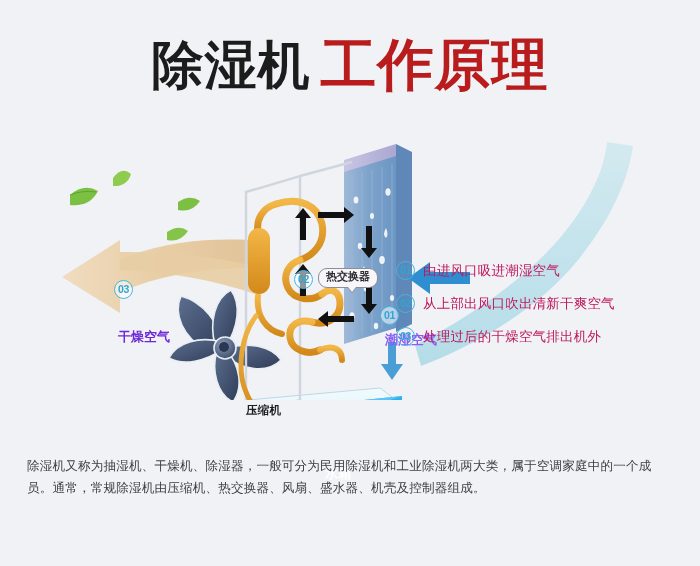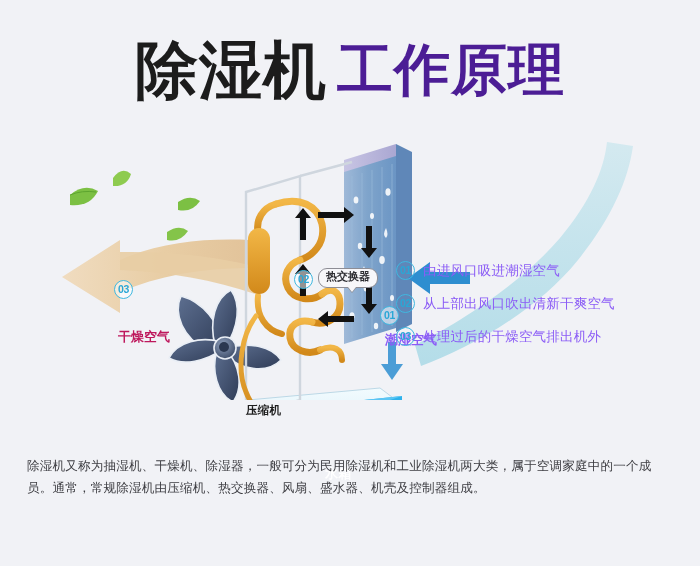--- a/index.html
+++ b/index.html
@@ -16,32 +16,32 @@
   }
 
   
   .title-wrap {
     position: absolute;
     top: 28px; left: 0; right: 0;
     text-align: center;
     white-space: nowrap;
   }
   .title-a {
-    font-size: 63px;
+    font-size: 52px;
     font-weight: 700;
     letter-spacing: 1px;
     color: #1c1c1c;
     vertical-align: middle;
     text-align: center;
   }
   .title-b {
     font-size: 56px;
     font-weight: 700;
     letter-spacing: 1px;
-    color: #4c1d95;
+    color: #b91c1c;
     vertical-align: middle;
     margin-left: 10px;
     text-align: center;
   }
 
   
   .stage {
     position: absolute;
     top: 120px; left: 0;
     width: 700px; height: 280px;
@@ -63,21 +63,21 @@
     background: rgba(255,255,255,0.55);
   }
 
   
   .lbl {
     position: absolute;
     white-space: nowrap;
   }
   .lbl-dry {
     left: 118px; top: 208px;
-    font-size: 13px; color: #be185d;
+    font-size: 13px; color: #6d28d9;
     font-weight: 600;
   }
   .badge-03-dry { left: 114px; top: 160px; }
 
   .lbl-humid {
     left: 385px; top: 211px;
     font-size: 13px; color: #8b5cf6;
     font-weight: 600;
   }
   .badge-01-humid { left: 380px; top: 186px; }
@@ -149,21 +149,21 @@
     color: #2aa7d6;
     font-size: 10.5px;
     font-weight: 700;
     line-height: 16px;
     text-align: center;
     letter-spacing: -0.4px;
     margin-right: 8px;
   }
   .legend-text {
     font-size: 13.5px;
-    color: #8b5cf6;
+    color: #be185d;
     font-weight: 500;
     letter-spacing: 0.2px;
     white-space: nowrap;
   }
 
   
   .body-copy {
     position: absolute;
     left: 27px; top: 422px;
     width: 648px;

